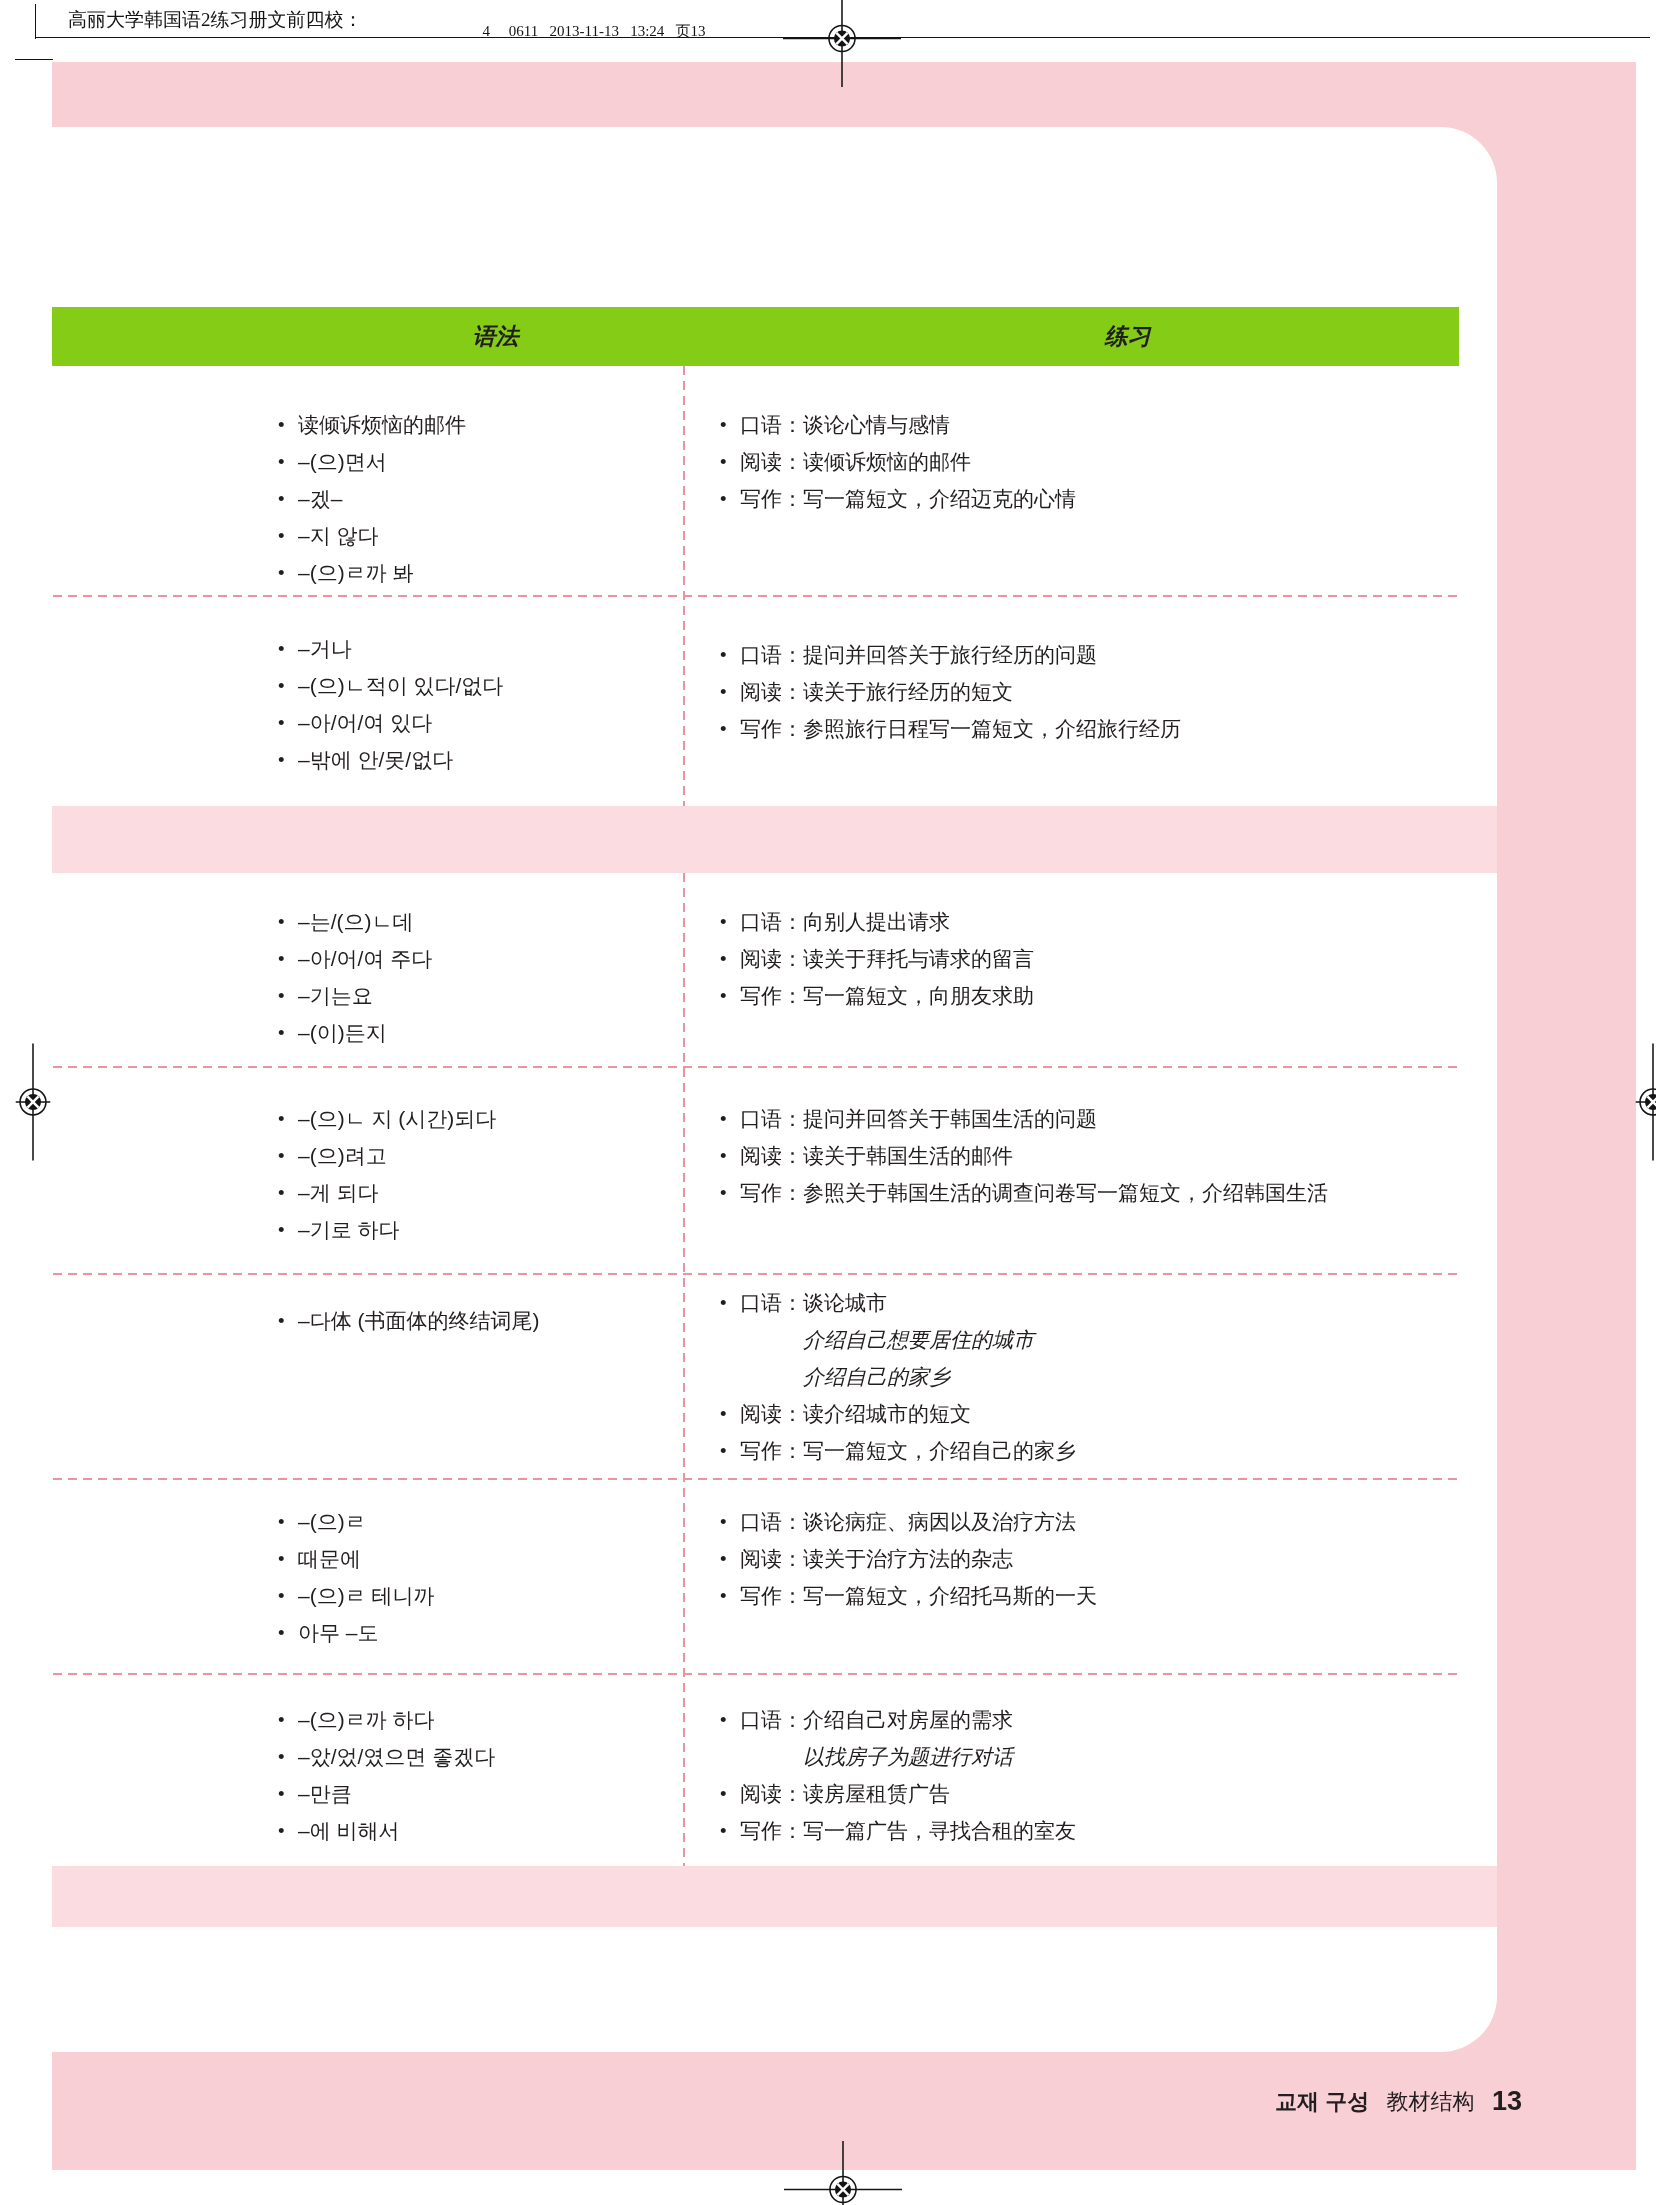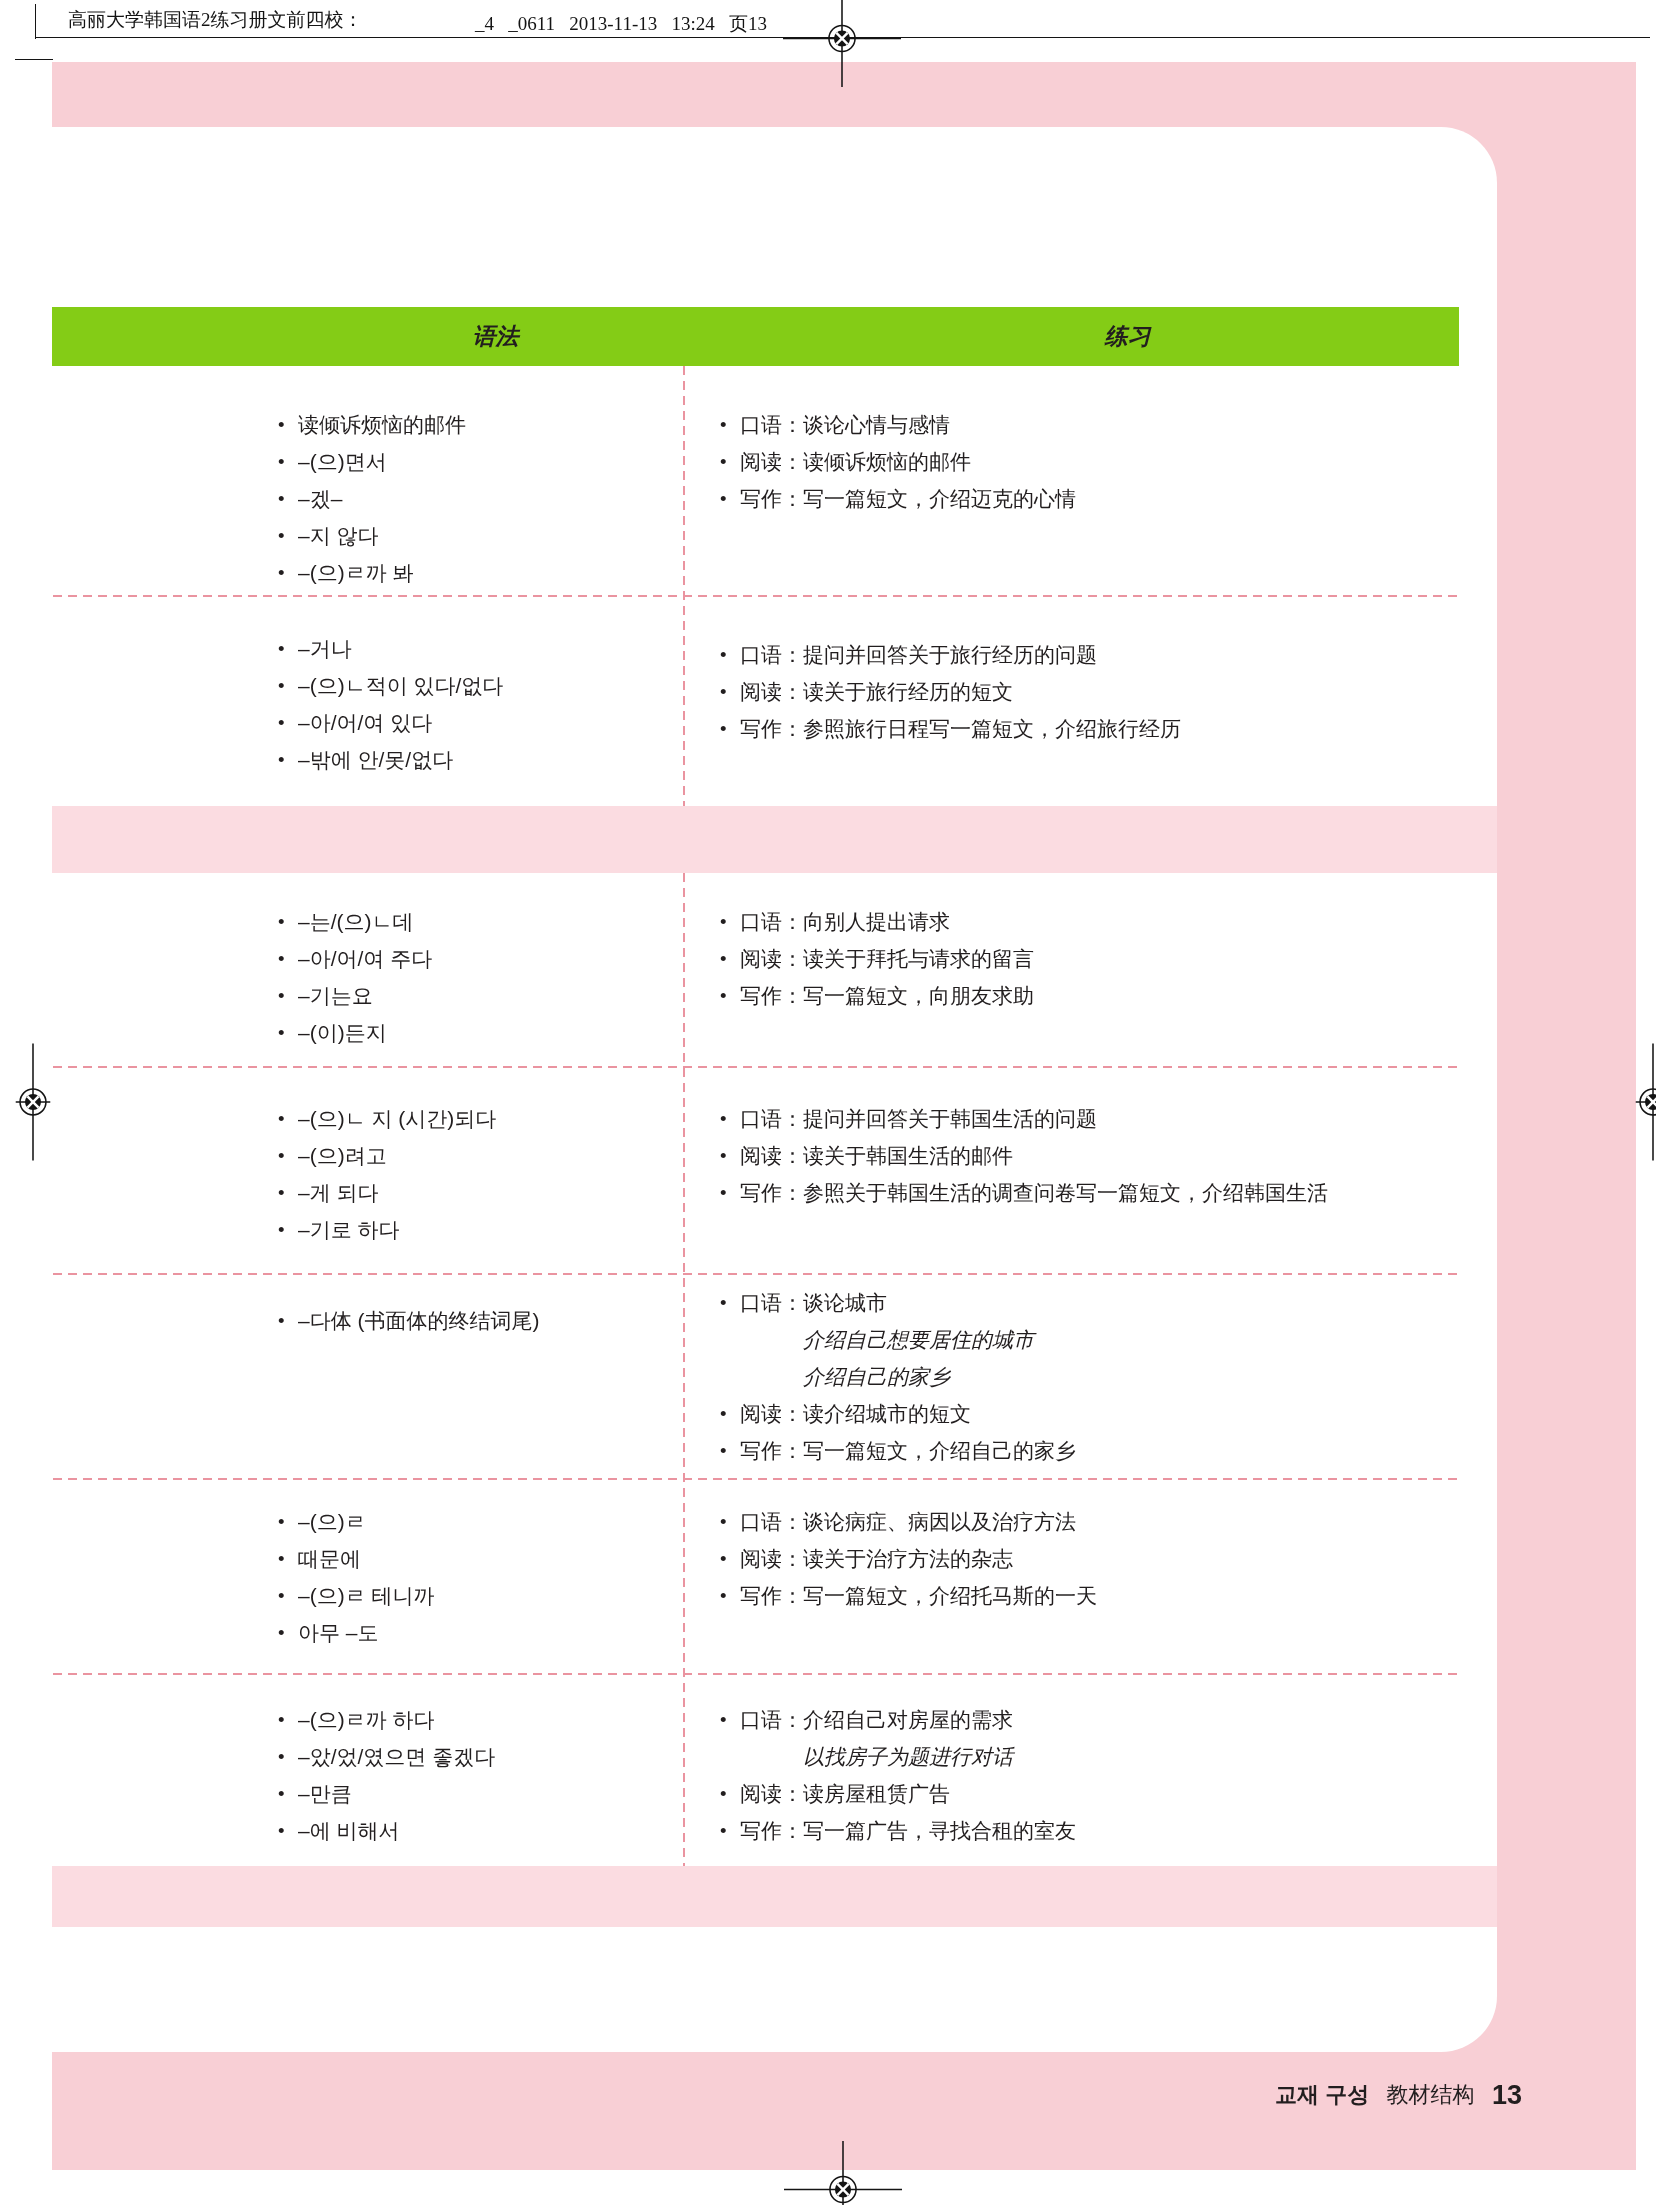--- a/index.html
+++ b/index.html
@@ -3,22 +3,22 @@
 <meta charset="utf-8">
 <style>
   html,body{margin:0;padding:0;}
   body{width:1657px;height:2205px;position:relative;overflow:hidden;background:#ffffff;
        font-family:"Liberation Sans",sans-serif;}
   #page{position:absolute;inset:0;margin-left:15px;}
 
   
   .proof-title{position:absolute;left:53px;top:7.4px;font-family:"Liberation Serif",serif;
     font-size:19px;color:#141414;white-space:pre;}
-  .proof-meta{position:absolute;left:460px;top:11px;font-family:"Liberation Serif",serif;
-    font-size:19px;color:#141414;white-space:pre;}
+  .proof-meta{position:absolute;left:460px;top:22px;font-family:"Liberation Serif",serif;
+    font-size:15px;color:#141414;white-space:pre;text-decoration:underline;}
   .rule-top{position:absolute;left:20.5px;top:37px;width:1614px;height:1.2px;background:#141414;}
   .tick-v{position:absolute;left:20px;top:3.7px;width:1.2px;height:35px;background:#141414;}
   .tick-h{position:absolute;left:0;top:59px;width:38px;height:1.2px;background:#141414;}
 
   
   .pink-bg{position:absolute;left:37px;top:62px;width:1584px;height:2108px;background:#f8cfd5;}
   .card{position:absolute;left:37px;top:127px;width:1445px;height:1925px;background:#ffffff;
     border-radius:0 56px 56px 0;}
 
   
@@ -55,21 +55,21 @@
     padding:var(--pg) 0 0 226px;}
   .xcol{position:absolute;left:632px;top:0;bottom:0;width:812px;box-sizing:border-box;
     padding:var(--px) 0 0 36px;}
   .line{height:37px;display:flex;align-items:center;font-size:21px;color:#221e1f;
     white-space:nowrap;}
   .bul{display:inline-block;width:20px;flex:none;font-size:18.6px;color:#221e1f;}
   .cont{padding-left:83px;font-style:italic;}
 
   
   .footer{position:absolute;left:744px;top:2080px;width:763px;height:43px;
-    display:flex;justify-content:flex-end;gap:17.4px;}
+    display:flex;justify-content:flex-end;align-items:center;gap:17.4px;}
   .footer .fk{font-size:22px;font-weight:bold;color:#221e1f;}
   .footer .fc{font-size:22px;color:#221e1f;}
   .footer .fn{font-size:27px;font-weight:bold;color:#221e1f;}
 
   .regmark{position:absolute;}
 </style>
 </head>
 <body>
 
 <div id="page">

